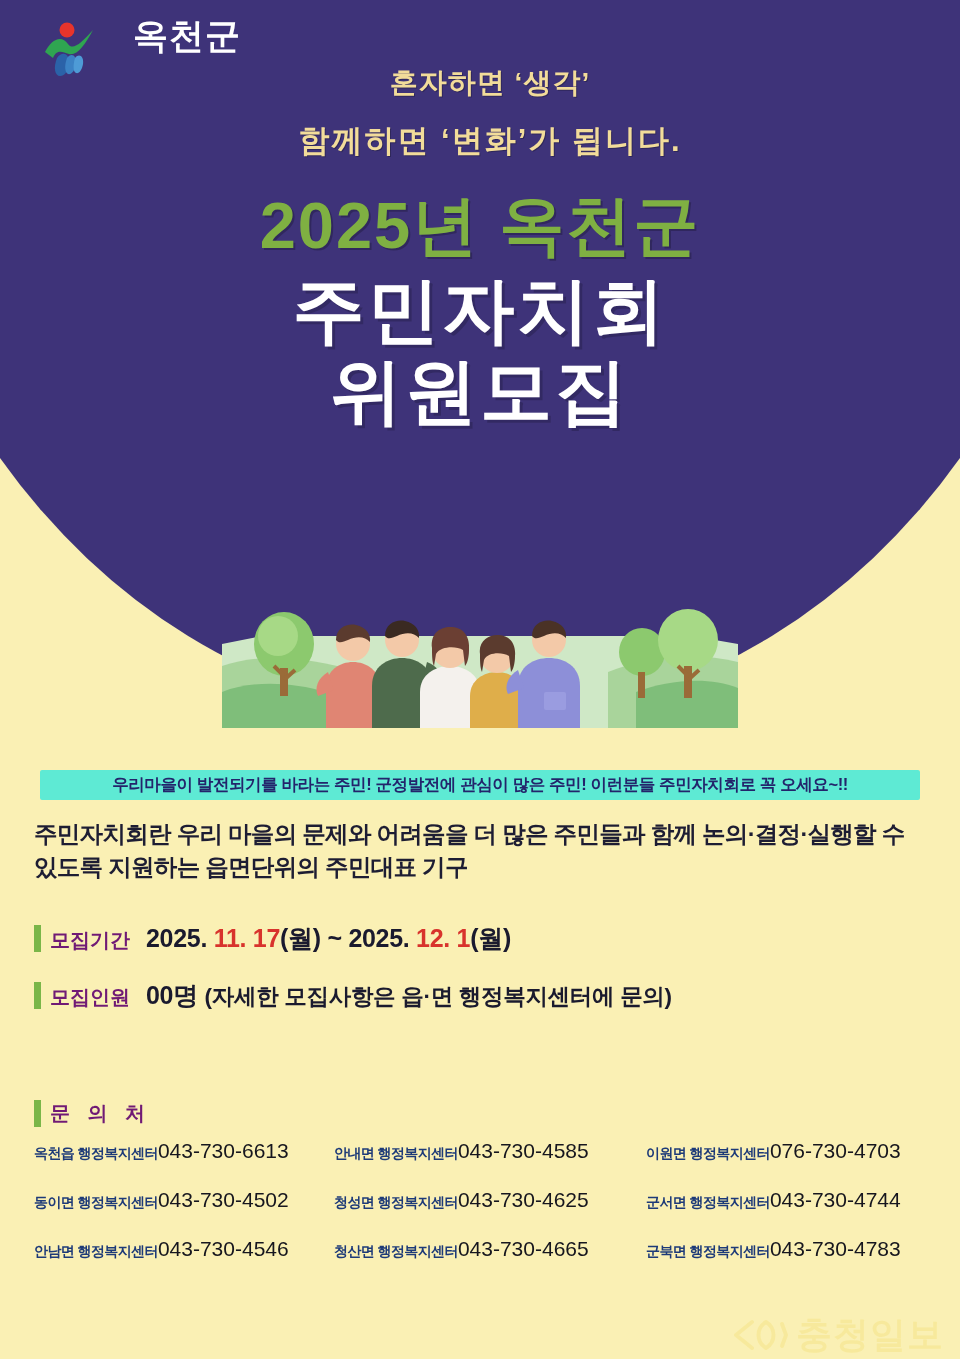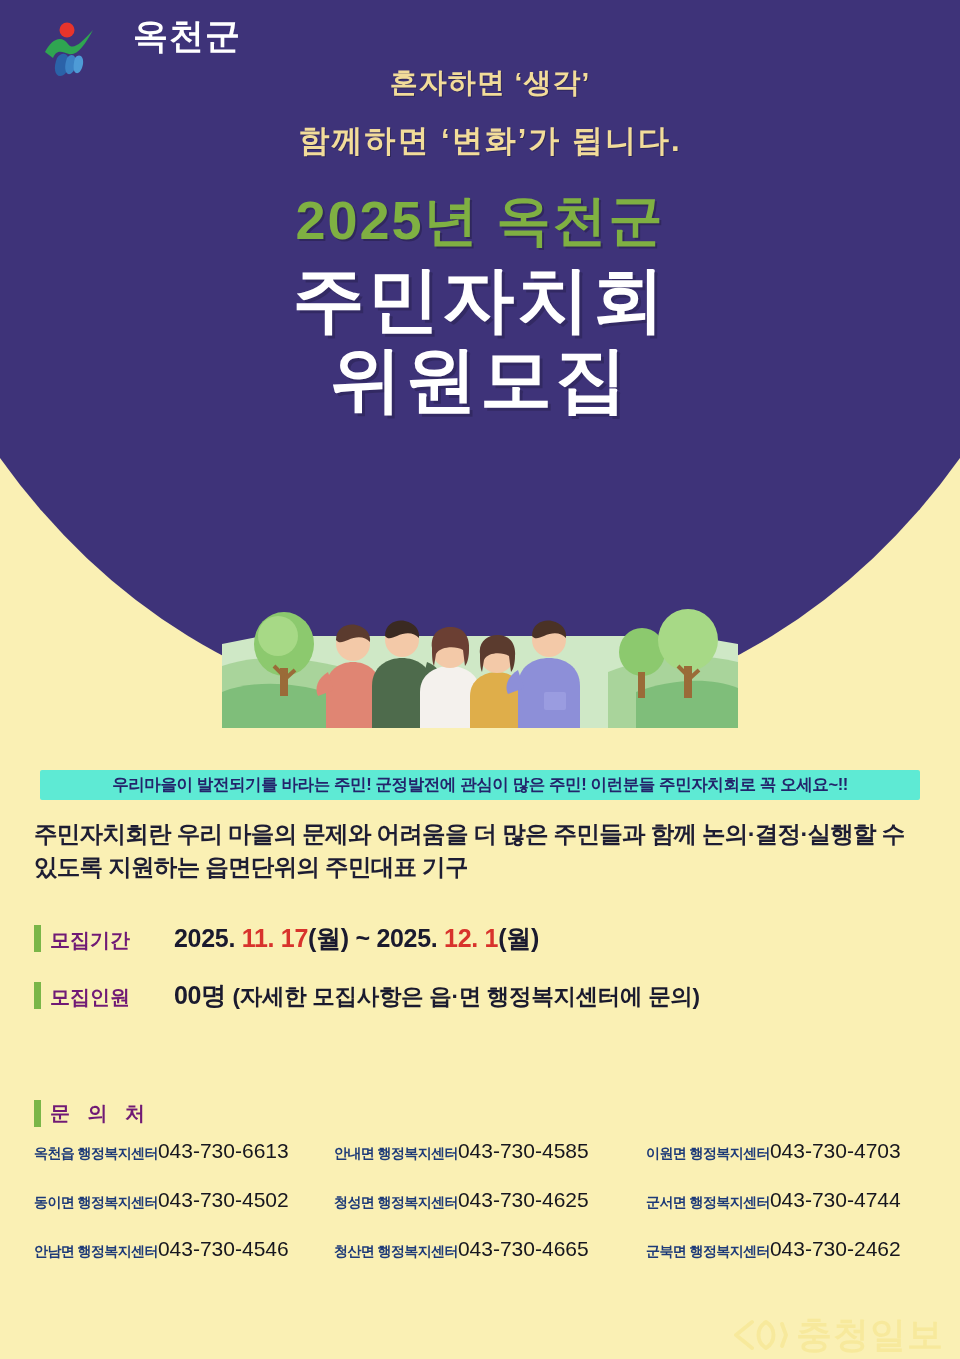--- a/index.html
+++ b/index.html
@@ -79,21 +79,21 @@
   .title-block {
     position: absolute;
     z-index: 6;
     left: 0;
     right: 0;
     top: 192px;
     text-align: center;
   }
   .title-year {
     color: #7FB042;
-    font-size: 54px;
+    font-size: 65px;
     font-weight: 900;
     letter-spacing: 2px;
     line-height: 1.05;
     text-shadow: 2px 2px 0 rgba(0,0,0,0.22);
   }
   .title-main {
     color: #ffffff;
     font-size: 72px;
     font-weight: 900;
     letter-spacing: 3px;
@@ -179,21 +179,20 @@
     white-space: nowrap;
     margin-right: 16px;
   }
   .info-label.spaced { letter-spacing: 6px; }
   .info-value {
     color: #1A1A2E;
     font-size: 25px;
     font-weight: 700;
     letter-spacing: -0.3px;
     white-space: nowrap;
-    margin-left: 28px;
   }
   .info-value .red { color: #D8332C; }
   .info-value .small { font-size: 22.5px; }
 
   
   .contact-block {
     position: absolute;
     z-index: 8;
     left: 34px;
     top: 1100px;
@@ -356,21 +355,21 @@
     <table class="contact-table">
       <tbody>
         <tr>
           <td class="col-a">
             <span class="office-name">옥천읍 행정복지센터</span><span class="office-phone">043-730-6613</span>
           </td>
           <td class="col-b">
             <span class="office-name">안내면 행정복지센터</span><span class="office-phone">043-730-4585</span>
           </td>
           <td class="col-c">
-            <span class="office-name">이원면 행정복지센터</span><span class="office-phone">043-730-4703</span>
+            <span class="office-name">이원면 행정복지센터</span><span class="office-phone">076-730-4703</span>
           </td>
         </tr>
         <tr>
           <td class="col-a">
             <span class="office-name">동이면 행정복지센터</span><span class="office-phone">043-730-4502</span>
           </td>
           <td class="col-b">
             <span class="office-name">청성면 행정복지센터</span><span class="office-phone">043-730-4625</span>
           </td>
           <td class="col-c">
@@ -378,21 +377,21 @@
           </td>
         </tr>
         <tr>
           <td class="col-a">
             <span class="office-name">안남면 행정복지센터</span><span class="office-phone">043-730-4546</span>
           </td>
           <td class="col-b">
             <span class="office-name">청산면 행정복지센터</span><span class="office-phone">043-730-4665</span>
           </td>
           <td class="col-c">
-            <span class="office-name">군북면 행정복지센터</span><span class="office-phone">043-730-2462</span>
+            <span class="office-name">군북면 행정복지센터</span><span class="office-phone">043-730-4783</span>
           </td>
         </tr>
       </tbody>
     </table>
   </div>
 
   <div class="watermark">
     <svg width="60" height="34" viewBox="0 0 60 34">
       <path d="M22 4 L6 17 L22 30" stroke="#F6E58A" stroke-width="4" fill="none" stroke-linecap="round" stroke-linejoin="round"></path>
       <path d="M36 4 C26 10 26 24 36 30 C46 24 46 10 36 4 Z" fill="none" stroke="#F6E58A" stroke-width="4" stroke-linejoin="round"></path>

